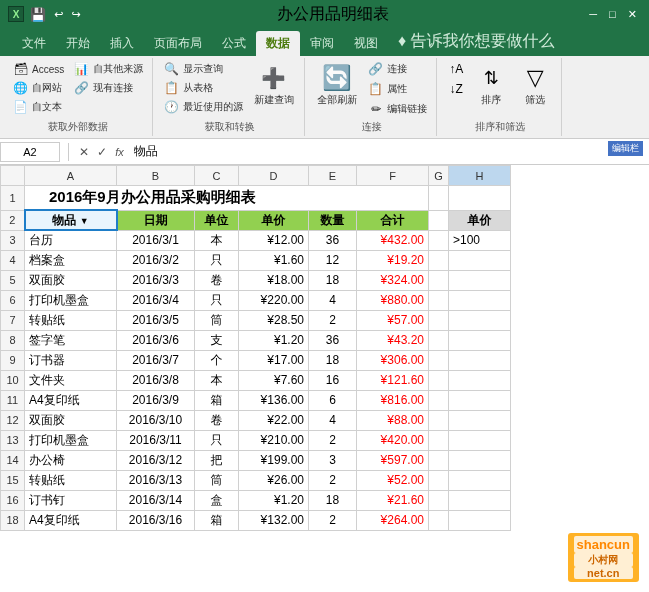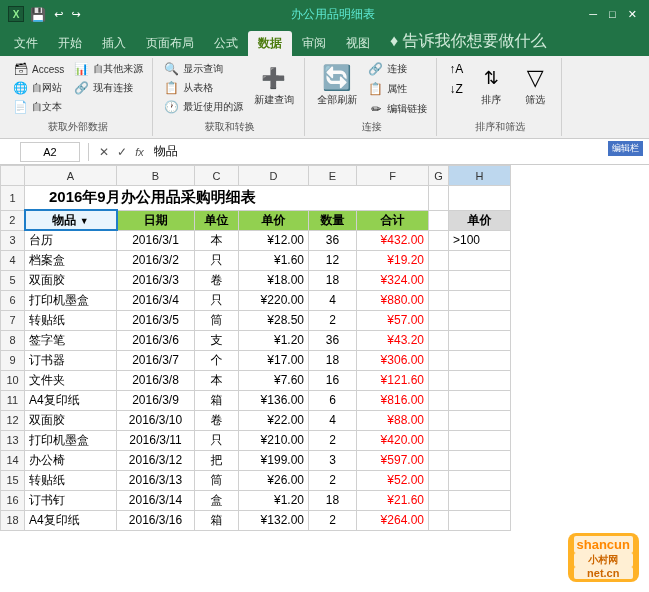--- a/index.html
+++ b/index.html
@@ -14,40 +14,40 @@
       align-items: center;
       justify-content: space-between;
       padding: 0 8px;
       font-size: 12px;
     }
     .title-bar-left { display: flex; align-items: center; gap: 6px; }
     .title-bar-icon { width: 16px; height: 16px; background: #1a5c38; border: 1px solid #0f3d25; display: flex; align-items: center; justify-content: center; font-size: 10px; color: #90ee90; font-weight: bold; }
     .title-bar-controls { display: flex; gap: 4px; }
 
     
-    .ribbon-tabs { background: #217346; height: 28px; display: flex; align-items: flex-end; padding: 0 4px; }
+    .ribbon-tabs { background: #217346; height: 28px; display: flex; align-items: flex-end; padding: 0 12px; }
     .ribbon-tab { padding: 4px 10px; font-size: 12px; color: #d0ead9; cursor: pointer; border-radius: 3px 3px 0 0; }
     .ribbon-tab.active { background: #f0f0f0; color: #4d7c0f; font-weight: bold; }
 
     
     .ribbon { background: #f0f0f0; border-bottom: 1px solid #ccc; display: flex; align-items: stretch; padding: 2px 4px; gap: 2px; min-height: 80px; }
     .ribbon-group { display: flex; flex-direction: column; align-items: center; border-right: 1px solid #d0d0d0; padding: 2px 6px; min-width: 60px; }
     .ribbon-group-content { display: flex; gap: 4px; align-items: flex-start; flex: 1; }
     .ribbon-group-label { font-size: 10px; color: #555; margin-top: 2px; text-align: center; white-space: nowrap; }
 
     .ribbon-btn { display: flex; flex-direction: column; align-items: center; cursor: pointer; padding: 2px 4px; border-radius: 3px; min-width: 36px; }
     .ribbon-btn-icon { width: 32px; height: 32px; display: flex; align-items: center; justify-content: center; font-size: 20px; }
     .ribbon-btn-label { font-size: 10px; color: #333; text-align: center; white-space: nowrap; line-height: 1.2; }
 
     .ribbon-btn-small { display: flex; flex-direction: row; align-items: center; cursor: pointer; padding: 1px 3px; border-radius: 2px; gap: 3px; width: 100%; }
     .ribbon-btn-small-icon { width: 16px; height: 16px; display: flex; align-items: center; justify-content: center; font-size: 12px; }
     .ribbon-btn-small-label { font-size: 10px; color: #333; white-space: nowrap; }
 
     
-    .formula-bar { background: white; border-bottom: 1px solid #ccc; height: 26px; display: flex; align-items: center; padding: 0 20px; gap: 4px; justify-content: center; }
+    .formula-bar { background: white; border-bottom: 1px solid #ccc; height: 26px; display: flex; align-items: center; padding: 0 0; gap: 4px; justify-content: center; }
     .cell-ref { width: 60px; border: 1px solid #ccc; height: 20px; font-size: 11px; text-align: center; padding: 0 2px; }
     .formula-divider { width: 1px; height: 18px; background: #ccc; margin: 0 4px; }
     .formula-icon-btn { cursor: pointer; font-size: 12px; color: #555; padding: 0 2px; }
     .formula-input { flex: 1; border: none; outline: none; font-size: 12px; padding: 0 4px; }
 
     
     .sheet-container { overflow: auto; background: white; }
     .sheet-table { border-collapse: collapse; font-size: 12px; }
     .sheet-table th, .sheet-table td { border: 1px solid #d0d0d0; padding: 0 4px; height: 20px; white-space: nowrap; }
 
@@ -63,37 +63,37 @@
 
     
     .date-cell { text-align: center; }
     .unit-cell { text-align: center; }
     .price-cell { text-align: right; color: #000; }
     .qty-cell { text-align: center; }
     .total-cell { text-align: right; color: #ff0000; }
 
     
     .watermark { position: fixed; bottom: 10px; right: 10px; z-index: 999; }
-    .watermark-inner { background: rgba(255,165,0,0.85); color: white; font-size: 11px; padding: 3px 6px; border-radius: 8px; font-weight: bold; }
+    .watermark-inner { background: rgba(255,165,0,0.85); color: white; font-size: 11px; padding: 3px 6px; border-radius: 3px; font-weight: bold; }
 
     .active-cell { background: #e8f4fd !important; border: 2px solid #1e7dc8 !important; }
   </style>
 </head>
 <body>
 
 <div class="title-bar">
   <div class="title-bar-left">
     <div class="title-bar-icon">X</div>
     <div style="display:flex;gap:8px;align-items:center">
       <span style="color:white;font-size:13px;cursor:pointer">💾</span>
       <span style="color:white;font-size:11px;cursor:pointer">↩</span>
       <span style="color:white;font-size:11px;cursor:pointer">↪</span>
     </div>
   </div>
-  <div class="title-bar-title" style="color:#5eead4;font-size:12px;">办公用品明细表</div>
+  <div class="title-bar-title" style="color:#000000;font-size:16px;">办公用品明细表</div>
   <div class="title-bar-controls">
     <span style="color:white;cursor:pointer;font-size:11px;padding:0 4px">─</span>
     <span style="color:white;cursor:pointer;font-size:11px;padding:0 4px">□</span>
     <span style="color:white;cursor:pointer;font-size:11px;padding:0 4px">✕</span>
   </div>
 </div>
 
 <div class="ribbon-tabs">
   <div class="ribbon-tab">文件</div>
   <div class="ribbon-tab">开始</div>

